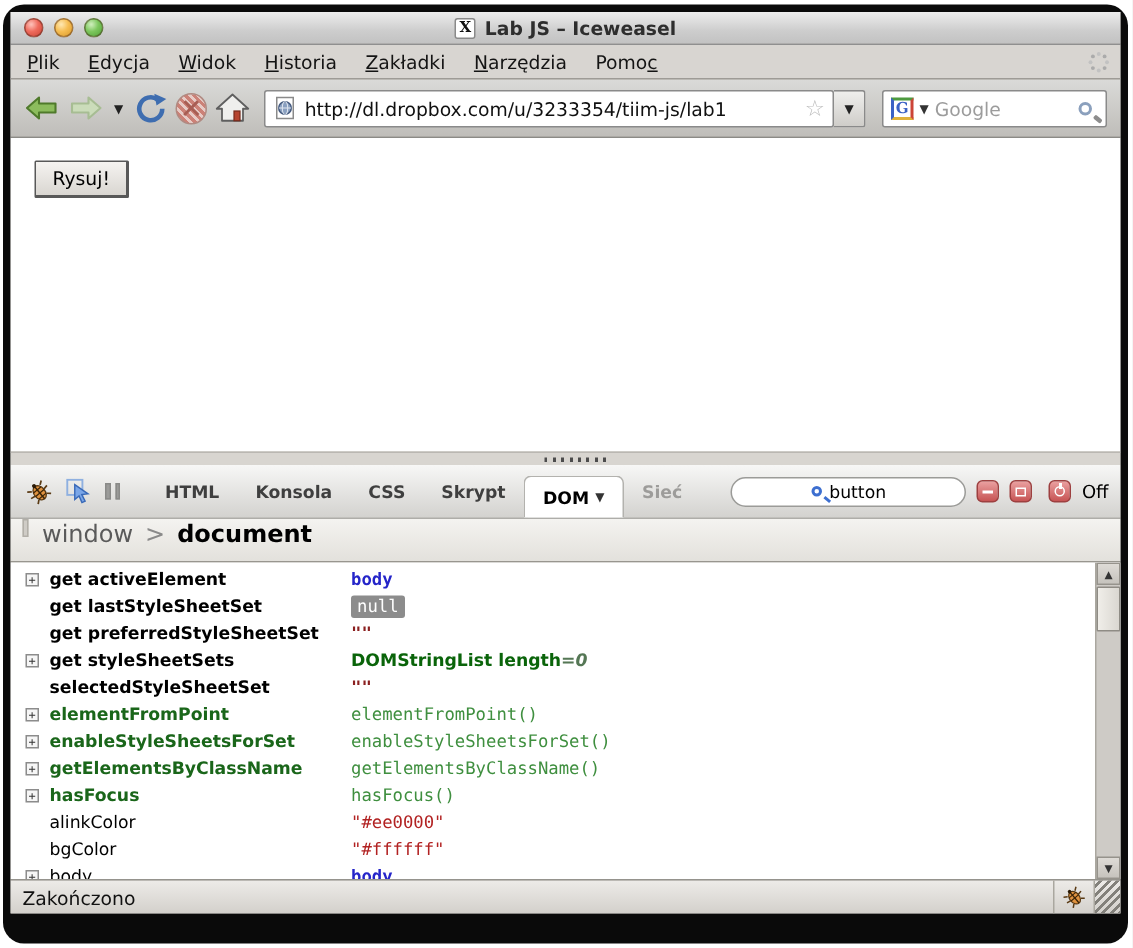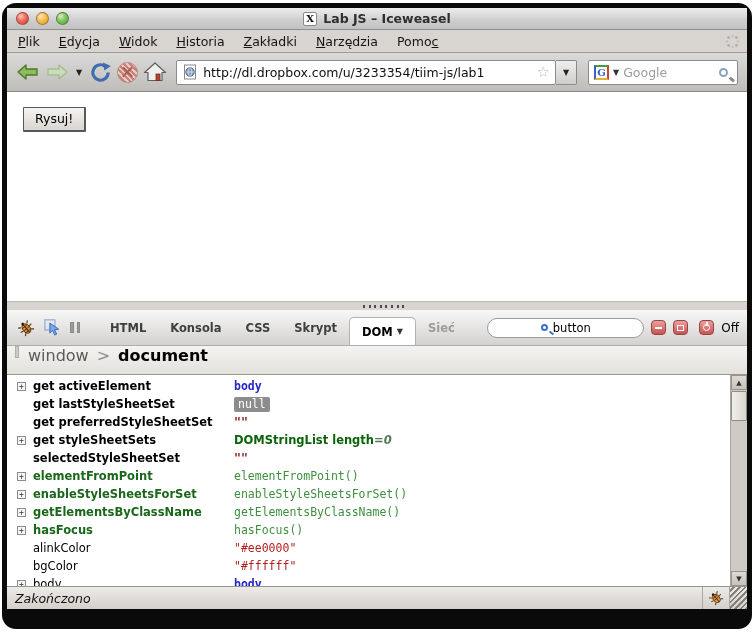--- a/index.html
+++ b/index.html
@@ -103,21 +103,21 @@
   .od-tail { font-family:"DejaVu Sans",sans-serif; font-weight:bold; font-style:italic; color:#557755; }
 
   .scrollbar { position:absolute; right:0; top:0; bottom:0; width:17px; background:#cecbc6; border-left:1px solid #aaa79f; }
   .sb-btn { position:absolute; left:0; width:16px; height:15px; background:linear-gradient(#dedbd6,#c6c3bd); border:1px solid #96938c; display:flex; align-items:center; justify-content:center; font-size:7px; color:#333; }
   .sb-btn.up { top:0; }
   .sb-btn.down { bottom:0; }
   .sb-thumb { position:absolute; left:0; top:16px; width:16px; height:30px; background:linear-gradient(90deg,#f0eee9,#dad7d1); border:1px solid #8f8c85; border-radius:1px; }
 
   
   .statusbar { flex:0 0 23px; background:linear-gradient(#edebe8,#d3d0cb); border-top:1px solid #95938d; display:flex; align-items:stretch; }
-  .status-text { flex:1; display:flex; align-items:center; padding-left:8px; font-size:12.5px; color:#111; border-right:1px solid #aaa79f;font-style:italic; }
+  .status-text { flex:1; display:flex; align-items:center; padding-left:8px; font-size:12.5px; color:#111; border-right:1px solid #aaa79f; }
   .status-bug { width:27px; display:flex; align-items:center; justify-content:center; border-right:1px solid #aaa79f; }
   .status-grip { width:17px; background:repeating-linear-gradient(135deg,transparent 0 2px,#83817b 2px 4px); }
 
   svg { display:block; }
 </style>
 </head>
 <body>
 
 <div class="shot">
 <div class="frame">

